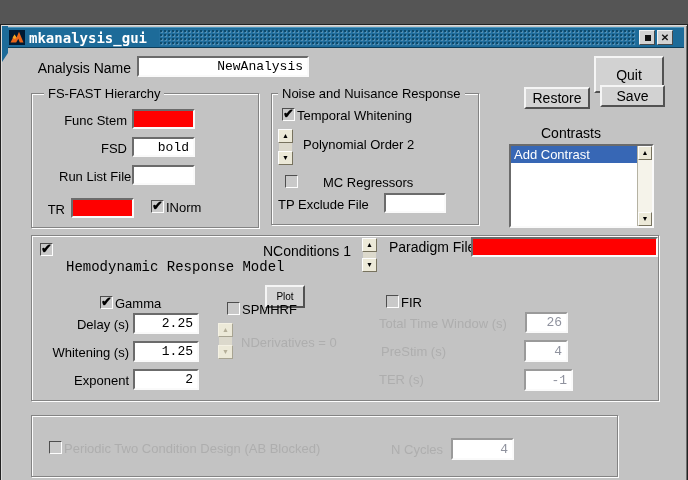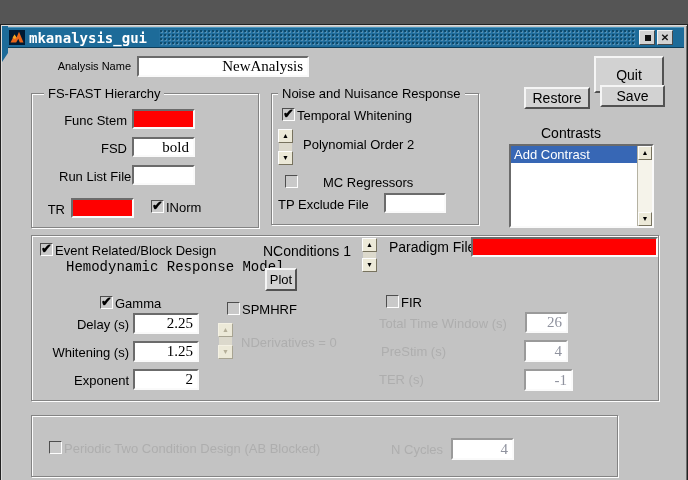--- a/index.html
+++ b/index.html
@@ -45,21 +45,21 @@
     background:var(--titlebar-blue,#1d6b99);
     clip-path:polygon(0 0,100% 0,100% 75%,0 100%);
   }
   
   .lbl { position:absolute; white-space:nowrap; }
   .lbl.r { text-align:right; }
   .dis { color:var(--disabled-text,#adadad); }
   .field {
     position:absolute; background:#fff; color:#000;
     border:2px solid; border-color:#6b6b6b #fafafa #fafafa #6b6b6b;
-    font-family:Liberation Serif, serif; font-size:15px;
+    font-family:Liberation Mono, monospace; font-size:13px;
     text-align:right; padding:0 4px; outline:none;
   }
   .field.red { background:var(--required-red,#ff0000); }
   .field.disv { color:var(--disabled-value-text,#8f929e); border-color:#9a9a9a #fafafa #fafafa #9a9a9a; }
   .btn {
     position:absolute; background:#d2d2d2;
     border:2px solid; border-color:#f5f5f5 #525252 #525252 #f5f5f5;
     font-family:"Liberation Sans", sans-serif; font-size:14px; color:#000;
     text-align:center; padding:0; cursor:default;
   }
@@ -124,21 +124,21 @@
     <div class="tb-texture"></div>
     <div class="tb-btn max">
       <div class="max-glyph"></div>
     </div>
     <div class="tb-btn close">
       <span>✕</span>
     </div>
   </div>
   <div class="corner-tl"></div>
 
-  <div class="lbl r" style="left:25px;top:35px;width:105px;font-size:11px;">Analysis Name</div>
+  <div class="lbl r" style="left:25px;top:35px;width:105px;font-size:14px;">Analysis Name</div>
   <input class="field" style="left: 136px; top: 31px; width: 172px; height: 21px;" value="NewAnalysis">
   <button class="btn" style="left:593px;top:31px;width:70px;height:37px;">Quit</button>
   <button class="btn" style="left:523px;top:62px;width:66px;height:22px;">Restore</button>
   <button class="btn" style="left:599px;top:60px;width:65px;height:22px;">Save</button>
 
   <div class="etched" style="left:30px;top:68px;width:228px;height:135px;">
     <div class="legend">FS-FAST Hierarchy</div>
   </div>
   <div class="lbl r" style="left:36px;top:88px;width:90px;">Func Stem</div>
   <input class="field red" style="left: 131px; top: 84px; width: 63px; height: 20px;" value="">
@@ -177,31 +177,30 @@
     <div class="listbox-scrollbar">
       <div class="sb-btn sb-up"><span>▲</span></div>
       <div class="sb-btn sb-down"><span>▼</span></div>
     </div>
   </div>
 
   <div class="etched" style="left:30px;top:210px;width:628px;height:166px;"></div>
   <div class="chk" style="left:39px;top:218px;">
     <span class="check">✔</span>
   </div>
-  <div class="lbl" style="left:54px;top:218px;">Event Related/Block Design</div>
   <div class="lbl" style="left:262px;top:218px;font-size:14px;">NConditions 1</div>
   <div class="spinner" style="left:361px;top:213px;height:34px;">
     <div class="spin-btn" style="top:0;"><span>▲</span></div>
     <div class="spin-track" style="top:14px;height:6px;"></div>
     <div class="spin-btn" style="top:20px;"><span>▼</span></div>
   </div>
   <div class="lbl" style="left:388px;top:214px;font-size:14px;">Paradigm File</div>
   <input class="field red" style="left: 470px; top: 212px; width: 187px; height: 20px;" value="">
   <div class="lbl" style="left:65px;top:234px;font-size:14px;font-family:Liberation Mono, monospace;">Hemodynamic Response Model</div>
-  <button class="btn" style="left:264px;top:243px;width:32px;height:23px;font-size:13px;">Plot</button>
+  <button class="btn" style="left:264px;top:260px;width:40px;height:23px;font-size:10px;">Plot</button>
 
   <div class="chk" style="left:99px;top:271px;">
     <span class="check">✔</span>
   </div>
   <div class="lbl" style="left:114px;top:271px;">Gamma</div>
   <div class="lbl r" style="left:48px;top:292px;width:80px;">Delay (s)</div>
   <input class="field" style="left: 132px; top: 288px; width: 66px; height: 21px;" value="2.25">
   <div class="lbl r" style="left:36px;top:320px;width:92px;">Whitening (s)</div>
   <input class="field" style="left: 132px; top: 316px; width: 66px; height: 21px;" value="1.25">
   <div class="lbl r" style="left:36px;top:348px;width:92px;">Exponent</div>

